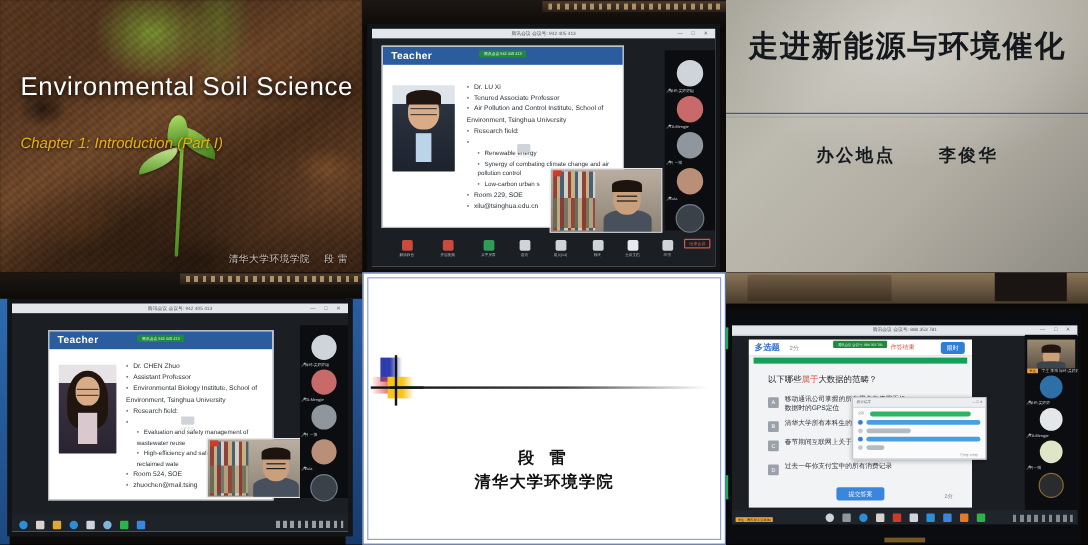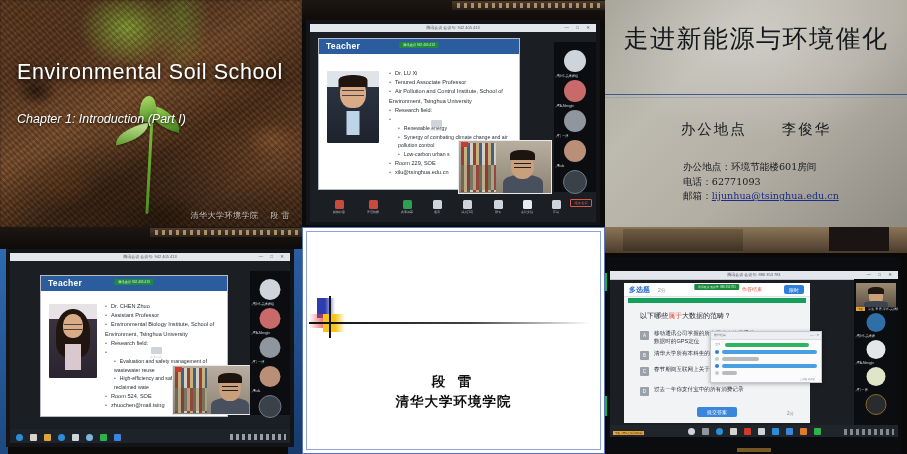--- a/index.html
+++ b/index.html
@@ -34,21 +34,21 @@
     background:linear-gradient(to bottom,#7fbf3a,#4e8c22);border-radius:2px;
     transform:rotate(3deg);box-shadow:0 0 2px rgba(0,0,0,.4);}
   .leaf{position:absolute;background:linear-gradient(140deg,#a5d858,#3f7c1c);box-shadow:0 1px 2px rgba(0,0,0,.45);}
   .leaf-r{left:36px;top:12px;width:36px;height:21px;border-radius:0 100% 0 100%;transform:rotate(14deg);}
   .leaf-l{left:4px;top:30px;width:36px;height:16px;border-radius:100% 0 100% 0;transform:rotate(-12deg);
     background:linear-gradient(200deg,#c9e89a,#5d9c2c);}
   .leaf-t{left:30px;top:0px;width:16px;height:26px;border-radius:60% 60% 40% 40%;transform:rotate(6deg);
     background:linear-gradient(160deg,#b2e06a,#4a8a22);}
   .soil-title{position:absolute;left:17px;top:60px;color:#fff;font-size:21.5px;letter-spacing:.6px;
     text-shadow:0 2px 4px rgba(0,0,0,.85),0 0 10px rgba(0,0,0,.5);white-space:nowrap;}
-  .soil-sub{position:absolute;left:17px;top:112px;color:#ffffff;font-size:12.5px;font-style:italic;
+  .soil-sub{position:absolute;left:17px;top:112px;color:#eab308;font-size:12.5px;font-style:italic;
     text-shadow:0 1px 3px rgba(0,0,0,.9);white-space:nowrap;}
   .soil-foot{position:absolute;right:12px;bottom:6px;color:#d8d2cc;font-size:8px;letter-spacing:.5px;
     text-shadow:0 1px 2px rgba(0,0,0,.9);opacity:.92;}
   .soil-foot span{margin-left:9px;}
 
   
   .room{position:absolute;inset:0;background:#0d0b09;}
   .room-top{position:absolute;left:0;top:0;width:100%;height:26px;
     background:linear-gradient(to bottom,#1d1713,#0a0807);}
   .shelf{position:absolute;left:150px;top:1px;width:155px;height:9px;
@@ -93,21 +93,21 @@
   .pitem{position:absolute;left:50%;transform:translateX(-50%);border-radius:50%;}
   .plabel{position:absolute;left:4px;font-size:3.2px;color:#cfd4da;white-space:nowrap;}
   .micon{position:absolute;left:1px;font-size:3.4px;color:#e2564a;}
   .zbar{position:absolute;left:0;bottom:0;width:100%;background:#1b1e23;}
   .zitem{position:absolute;text-align:center;color:#b9bfc6;font-size:3px;}
   .zicon{display:block;margin:0 auto 1px;width:9px;height:9px;border-radius:1.5px;}
   .taskbar{position:absolute;left:0;bottom:0;width:100%;background:#1e2329;}
   .tb-ico{position:absolute;width:7px;height:7px;border-radius:1px;bottom:2px;}
 
   
-  .energy{background:linear-gradient(135deg,#a9a69c 0%,#bdbab0 30%,#b2aea4 60%,#8e8b82 100%);}
+  .energy{background:linear-gradient(135deg,#a9a69c 0%,#bdbab0 30%,#b2aea4 60%,#8e8b82 100%);font-weight:bold;}
   .energy-glow{position:absolute;inset:0;background:radial-gradient(ellipse 220px 140px at 52% 18%, rgba(255,255,255,.28), rgba(255,255,255,0) 72%);}
   .e-title{position:absolute;left:0;right:0;top:22px;text-align:center;font-size:25px;color:#14181c;
     letter-spacing:1.5px;font-family:"DejaVu Sans",sans-serif;}
   .e-rule{position:absolute;left:0;right:0;top:94px;height:0;border-top:1.6px solid #3d5b86;}
   .e-rule2{position:absolute;left:0;right:0;top:97px;height:0;border-top:.8px solid #8e9aad;opacity:.6;}
   .e-author{position:absolute;left:0;right:0;top:120px;text-align:center;font-size:14.5px;color:#16191d;
     letter-spacing:2px;font-family:"DejaVu Sans",sans-serif;}
   .e-contact{position:absolute;left:78px;top:160px;font-size:9.6px;line-height:14.5px;color:#16191d;
     font-family:"DejaVu Serif",serif;}
   .e-mail{color:#1b2d8a;text-decoration:underline;}
@@ -167,21 +167,21 @@
   <div class="cell soil">
     <div class="soil-bg"></div>
     <div class="soil-grain"></div>
     <div class="soil-dark"></div>
     <div class="sprout">
       <div class="stem"></div>
       <div class="leaf leaf-l"></div>
       <div class="leaf leaf-r"></div>
       <div class="leaf leaf-t"></div>
     </div>
-    <div class="soil-title">Environmental Soil School</div>
+    <div class="soil-title">Environmental Soil Science</div>
     <div class="soil-sub">Chapter 1: Introduction (Part I)</div>
     <div class="soil-foot">
       <span>清华大学环境学院</span>
       <span>段 雷</span>
     </div>
   </div>
 
   <div class="cell">
     <div class="room"></div>
     <div class="room-top">
@@ -301,31 +301,20 @@
   <div class="cell energy">
     <div class="energy-glow"></div>
     <div class="e-title">走进新能源与环境催化</div>
     <div class="e-rule"></div>
     <div class="e-rule2"></div>
     <div class="e-author">
       <span>办公地点</span>
       <span style="display:inline-block;width:22px;"></span>
       <span>李俊华</span>
     </div>
-    <div class="e-contact">
-      <div>
-        <span>办公地点：</span><span>环境节能楼601房间</span>
-      </div>
-      <div>
-        <span>电话：</span><span>62771093</span>
-      </div>
-      <div>
-        <span>邮箱：</span><span class="e-mail">lijunhua@tsinghua.edu.cn</span>
-      </div>
-    </div>
   </div>
 
   <div class="cell">
     <div class="room"></div>
     <div class="room-top">
       <div class="shelf"></div>
       <div class="shelf-dots"></div>
     </div>
     <div style="position:absolute;left:0;top:22px;width:8px;bottom:0;background:linear-gradient(to bottom,#2e6ab0,#1d4880);"></div>
     <div style="position:absolute;right:0;top:22px;width:14px;bottom:0;background:linear-gradient(to bottom,#2a5ea2,#173a6b);"></div>

